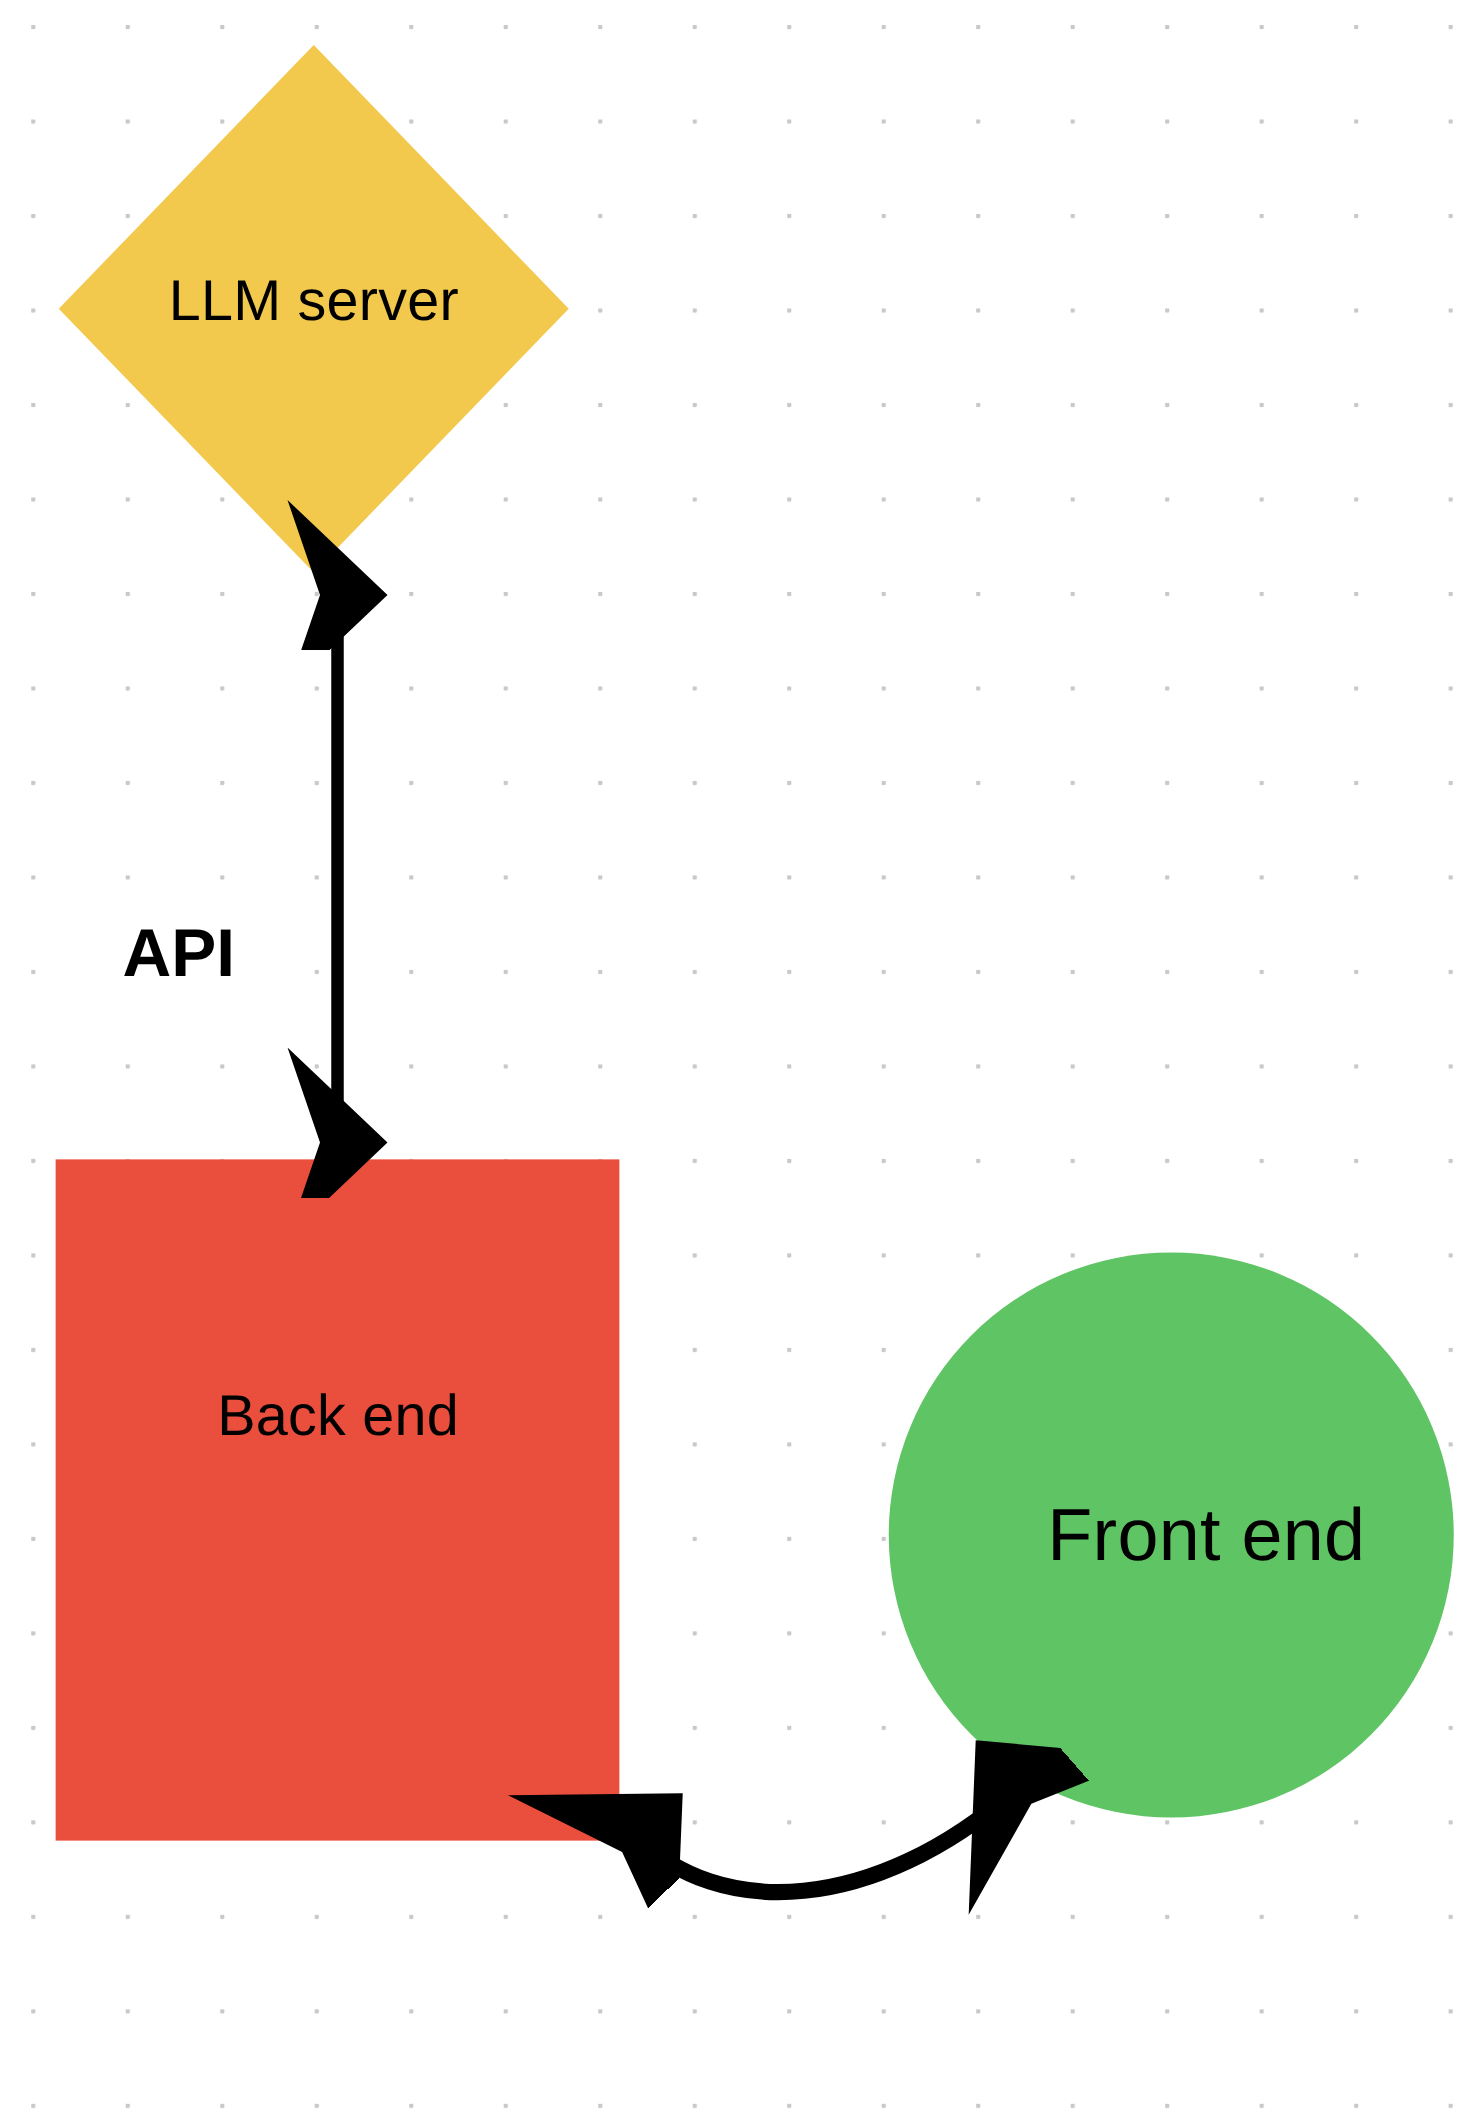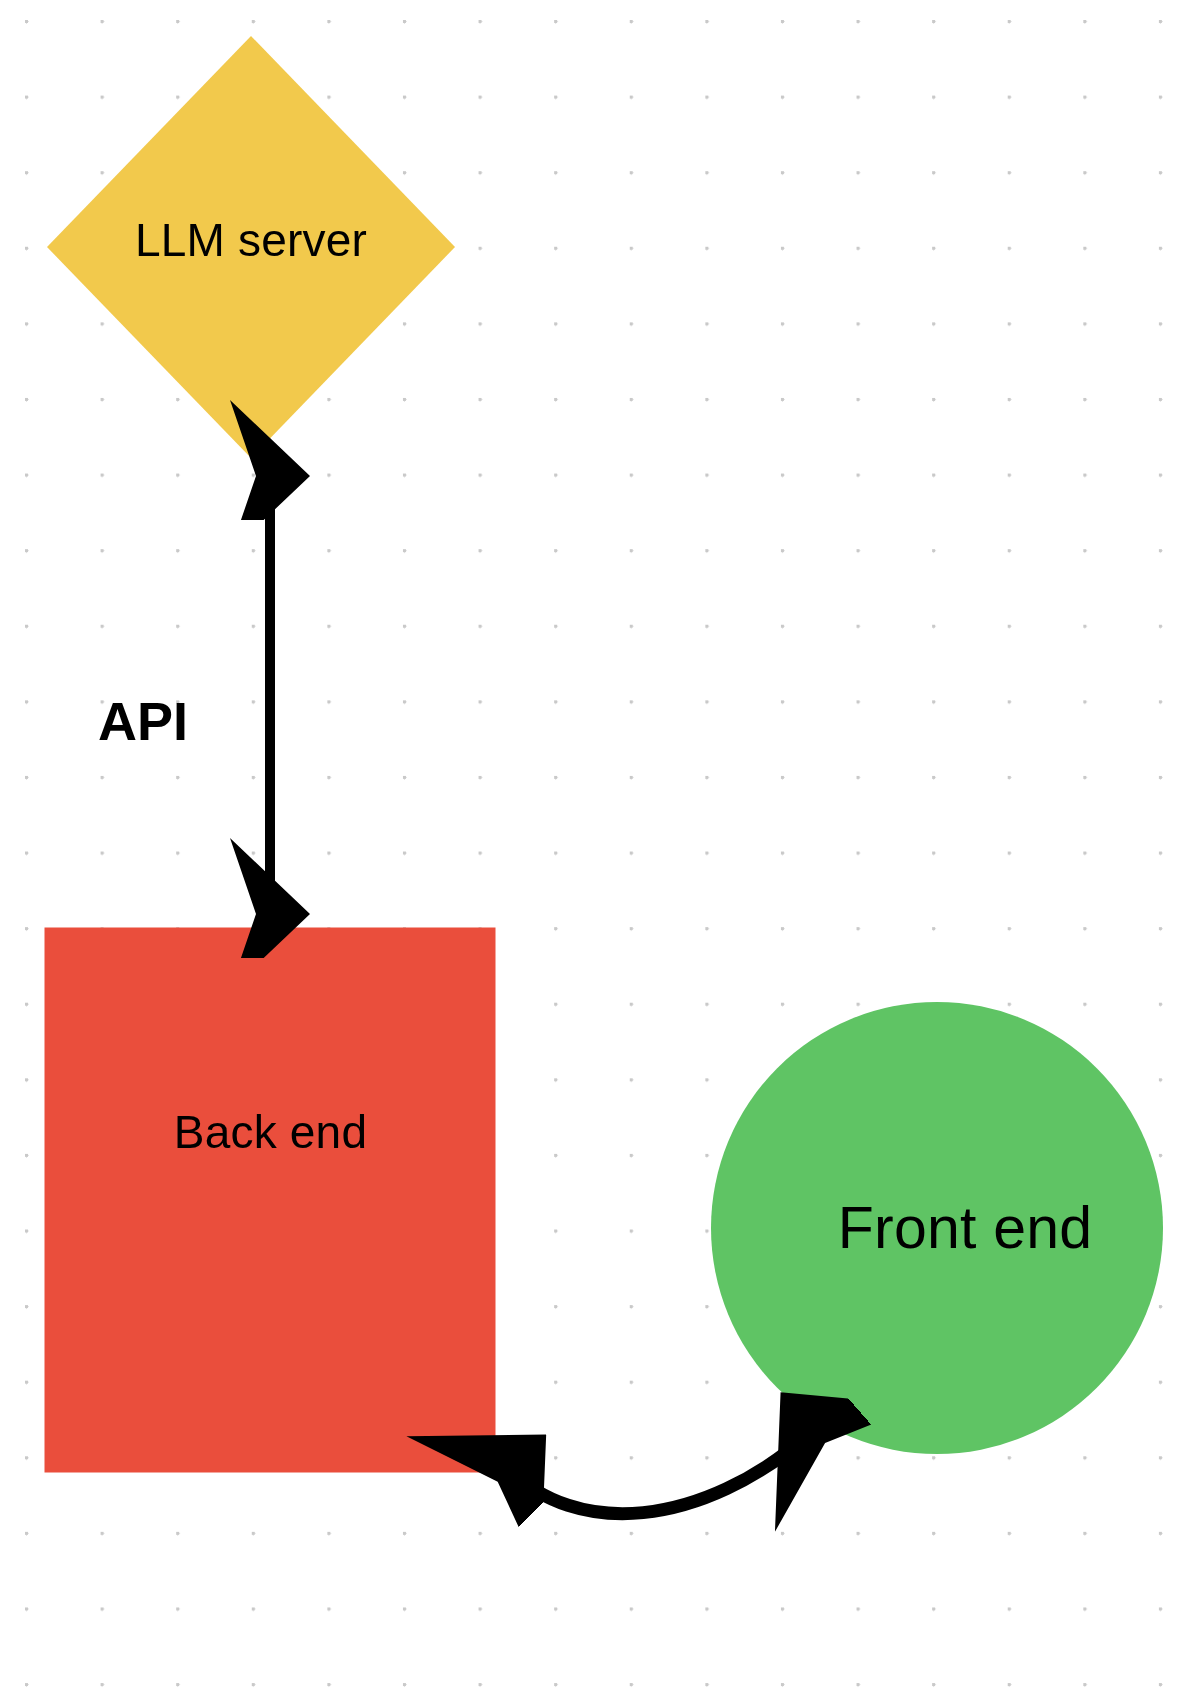--- a/index.html
+++ b/index.html
@@ -82,20 +82,21 @@
     width: 452px;
     font-size: 59px;
     line-height: 56px;
   }
   
   .edge-label {
     position: absolute;
     color: #000000;
     font-weight: 700;
     white-space: nowrap;
+    margin-top: 42px;
   }
   #api-label {
     left: 98px;
     top: 690px;
     font-size: 54px;
     line-height: 62px;
   }
   #webrtc-label {
     left: 484px;
     top: 1489px;

